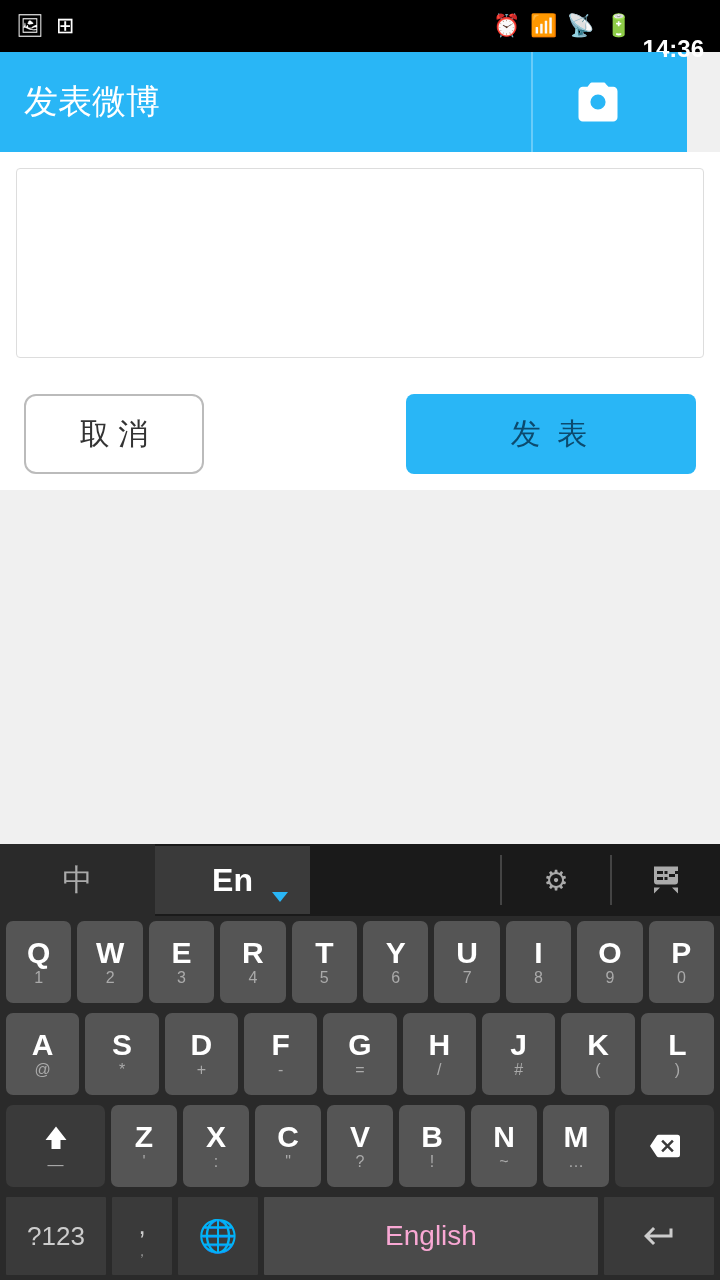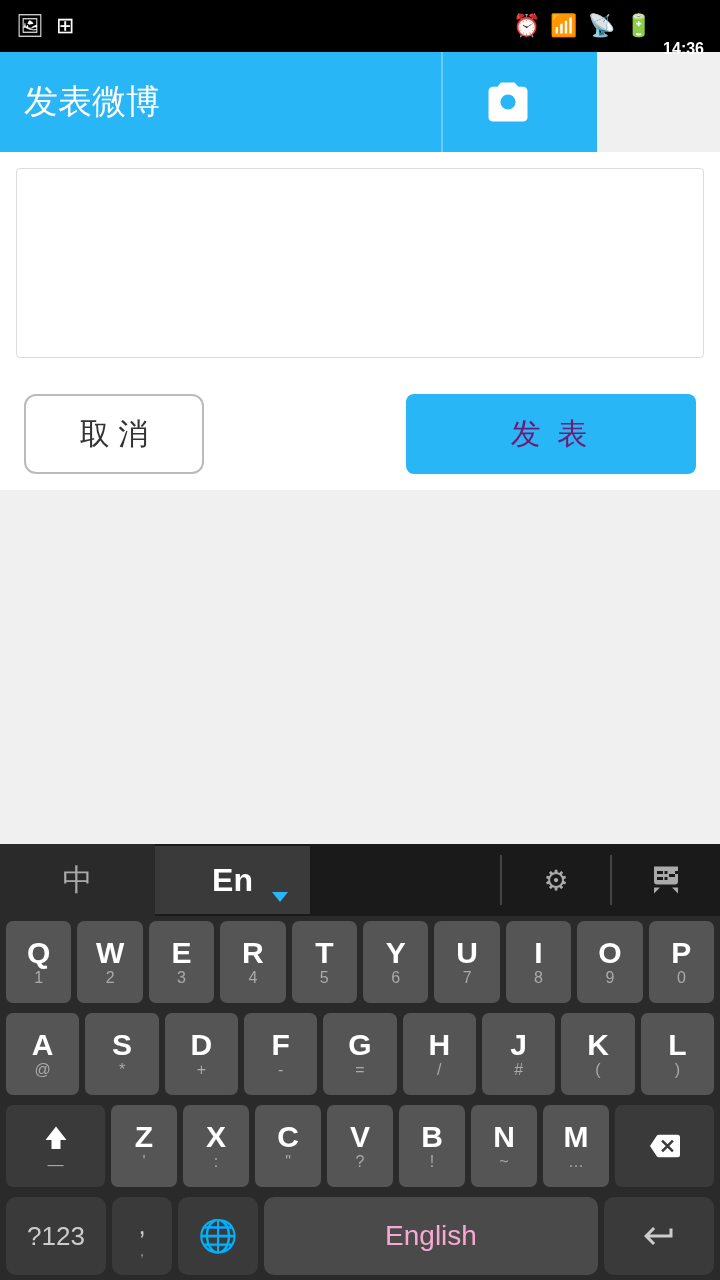--- a/index.html
+++ b/index.html
@@ -20,25 +20,25 @@
       background: #000;
       display: flex;
       align-items: center;
       justify-content: space-between;
       padding: 0 16px;
       color: white;
       font-size: 22px;
     }
     .status-left { display: flex; gap: 12px; align-items: center; }
     .status-right { display: flex; gap: 10px; align-items: center; font-size: 22px; }
-    .status-time { font-size: 16px; font-weight: bold; margin-top: 45px; }
+    .status-time { font-size: 24px; font-weight: bold; margin-top: 45px; }
 
     
     .app-bar {
-      width: 597px;
+      width: 687px;
       height: 100px;
       background: #29b6f6;
       display: flex;
       align-items: center;
       justify-content: space-between;
       padding: 0 24px;
     }
     .app-bar-title {
       color: white;
       font-size: 34px;
@@ -99,21 +99,21 @@
       color: #333;
       cursor: pointer;
     }
     .publish-btn {
       width: 290px;
       height: 80px;
       border: none;
       border-radius: 8px;
       background: #29b6f6;
       font-size: 30px;
-      color: #701a75;
+      color: #0c4a6e;
       cursor: pointer;
       letter-spacing: 4px;
     }
 
     
     .keyboard {
       position: absolute;
       bottom: 0;
       left: 0;
       width: 720px;
@@ -231,21 +231,21 @@
     }
 
     
     .bottom-row {
       display: flex;
       gap: 6px;
       padding: 5px 6px;
       height: 88px;
     }
     .bottom-key {
-      border-radius: 10px;
+      border-radius: 1px;
       background: #3a3a3a;
       color: #ccc;
       display: flex;
       align-items: center;
       justify-content: center;
       cursor: pointer;
       font-size: 26px;
     }
     .bottom-num { width: 100px; }
     .bottom-comma { width: 60px; }

